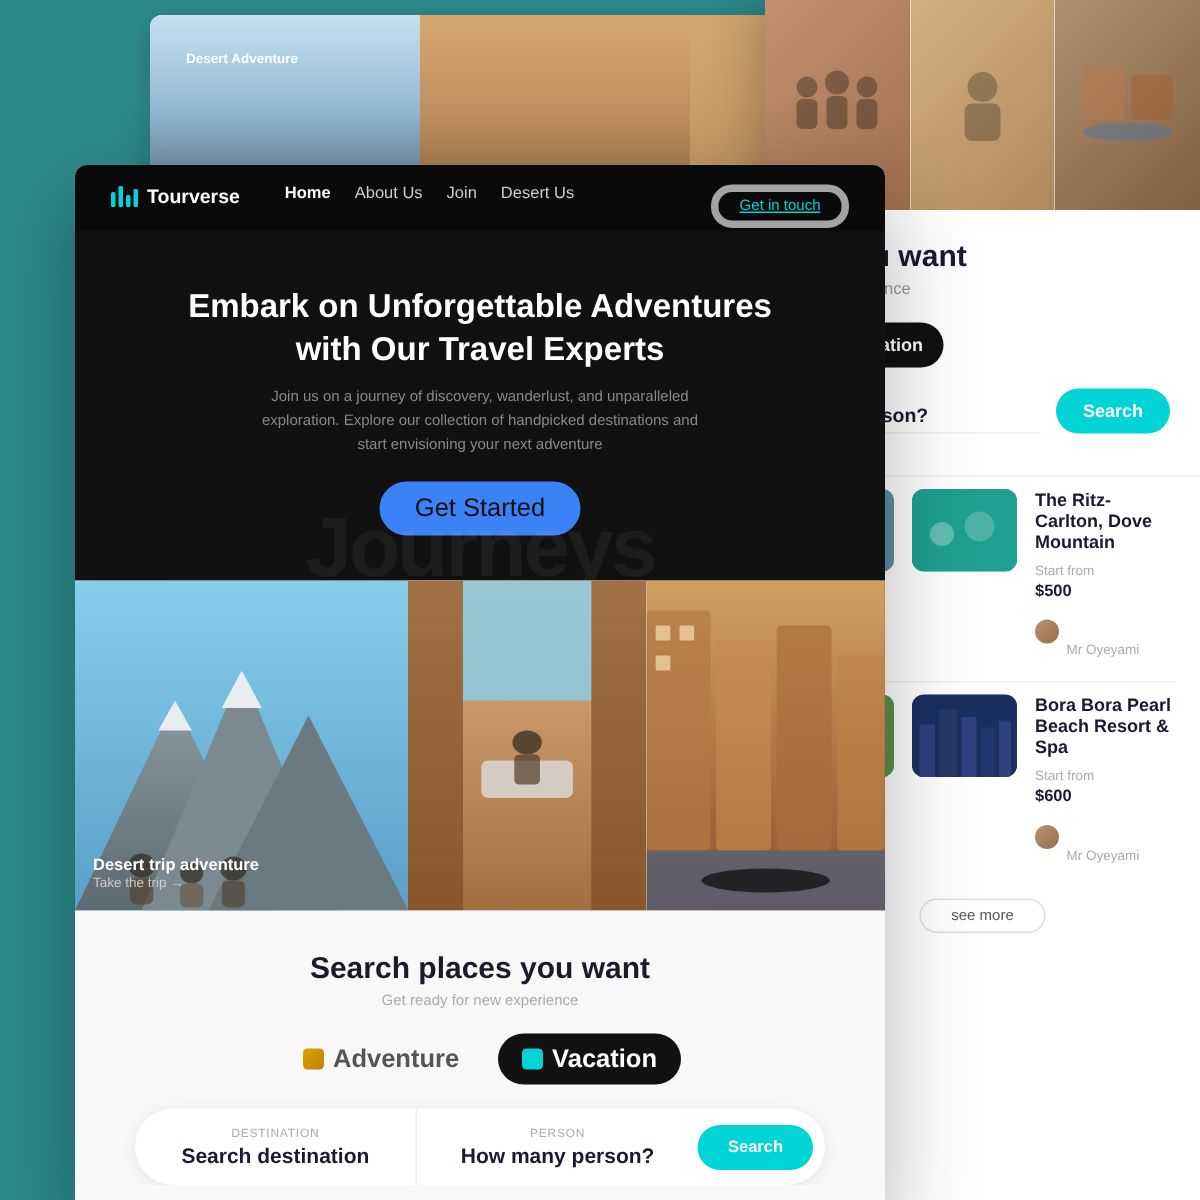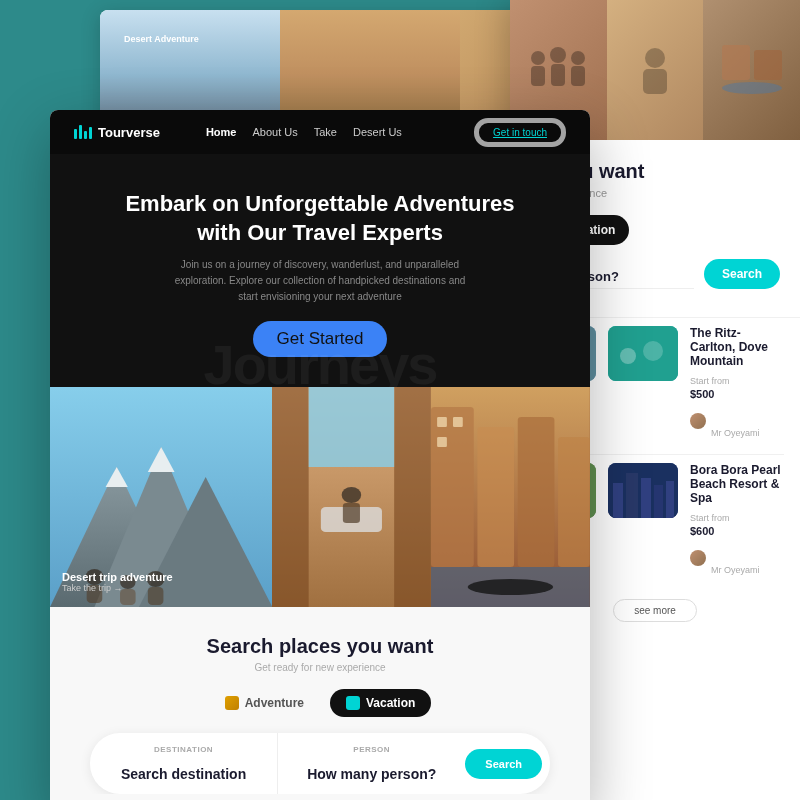--- a/index.html
+++ b/index.html
@@ -226,24 +226,24 @@
       color: #555;
       cursor: pointer;
     }
 
     
     
     
     .nav {
       background: #0a0a0a;
       display: flex;
-      align-items: center;
-      padding: 0 24px;
+      align-items: flex-start;
+      padding: 13px 24px;
       height: 44px;
-      gap: 36px;
+      gap: 20px;
     }
 
     .nav-logo {
       display: flex;
       align-items: center;
       gap: 6px;
       color: #fff;
       font-size: 13px;
       font-weight: 700;
       margin-right: 10px;
@@ -413,21 +413,21 @@
       gap: 10px;
       margin-bottom: 16px;
     }
 
     .search-tab {
       display: flex;
       align-items: center;
       gap: 6px;
       padding: 7px 16px;
       border-radius: 20px;
-      font-size: 12px;
+      font-size: 17px;
       font-weight: 600;
       cursor: pointer;
       border: none;
       justify-content: flex-end;
     }
 
     .search-tab.inactive {
       background: transparent;
       color: #555;
     }
@@ -454,22 +454,21 @@
     }
 
     .search-bar-field:last-of-type { border-right: none; }
 
     .search-bar-label {
       font-size: 8px;
       color: #aaa;
       text-transform: uppercase;
       letter-spacing: 0.5px;
       display: block;
-      margin-bottom: 12px;
-      font-weight: bold;
+      margin-bottom: 2px;
     }
 
     .search-bar-value {
       font-size: 14px;
       font-weight: 600;
       color: #1a1a2e;
     }
 
     .search-bar-btn {
       background: #00d4d4;
@@ -688,21 +687,21 @@
         <div class="nav-logo-bar" style="height:10px;"></div>
         <div class="nav-logo-bar" style="height:14px;"></div>
         <div class="nav-logo-bar" style="height:8px;"></div>
         <div class="nav-logo-bar" style="height:12px;"></div>
       </div>
       <span>Tourverse</span>
     </div>
     <div class="nav-links">
       <a class="nav-link active">Home</a>
       <a class="nav-link">About Us</a>
-      <a class="nav-link">Take</a>
+      <a class="nav-link">Join</a>
       <a class="nav-link">Desert Us</a>
     </div>
     <button class="nav-cta">Get in touch</button>
   </nav>
 
   <div class="hero">
     <h1 class="hero-title">Embark on Unforgettable Adventures<br>with Our Travel Experts</h1>
     <p class="hero-subtitle">Join us on a journey of discovery, wanderlust, and unparalleled exploration. Explore our collection of handpicked destinations and start envisioning your next adventure</p>
     <button class="hero-btn">Get Started</button>
     <div class="hero-big-text">Journeys</div>

